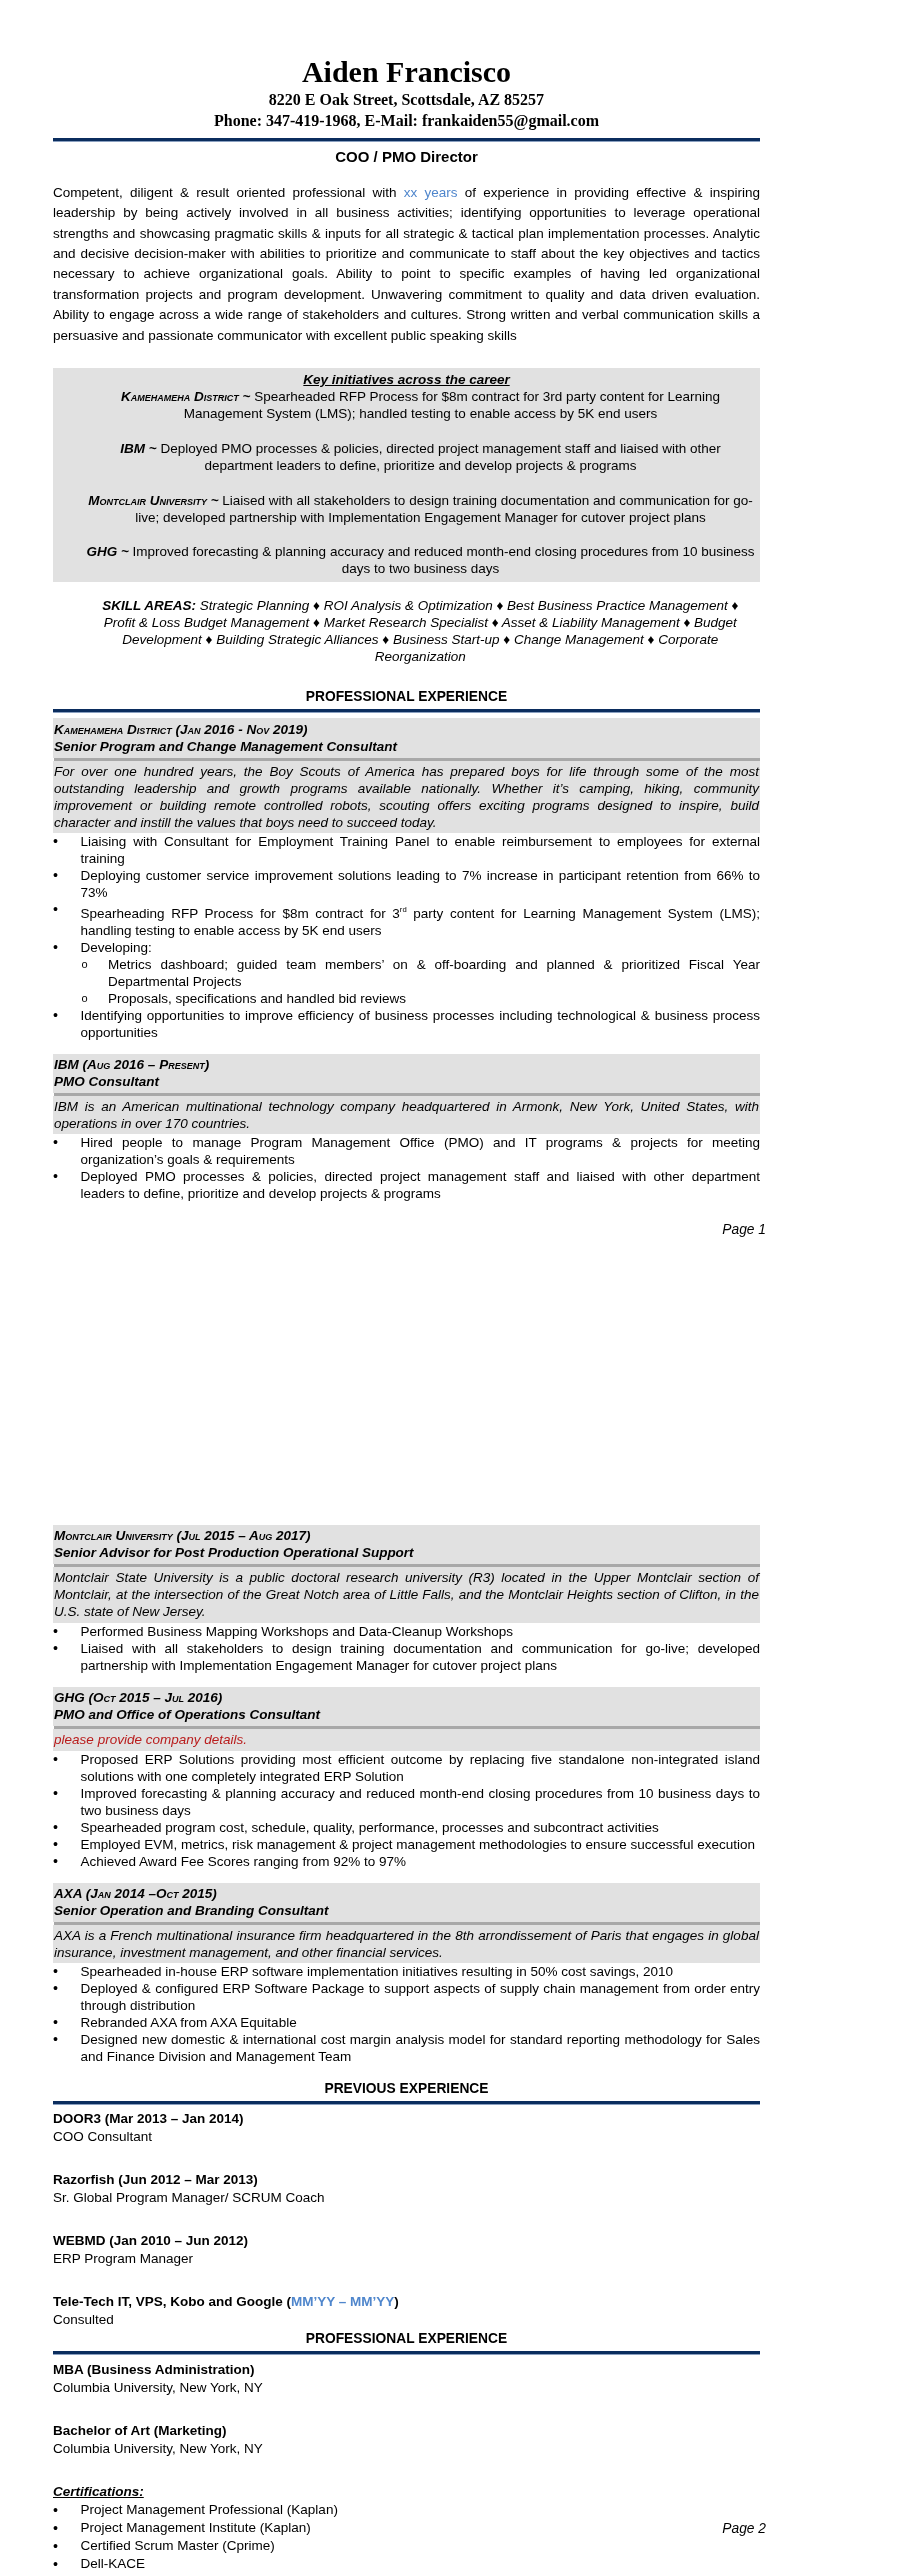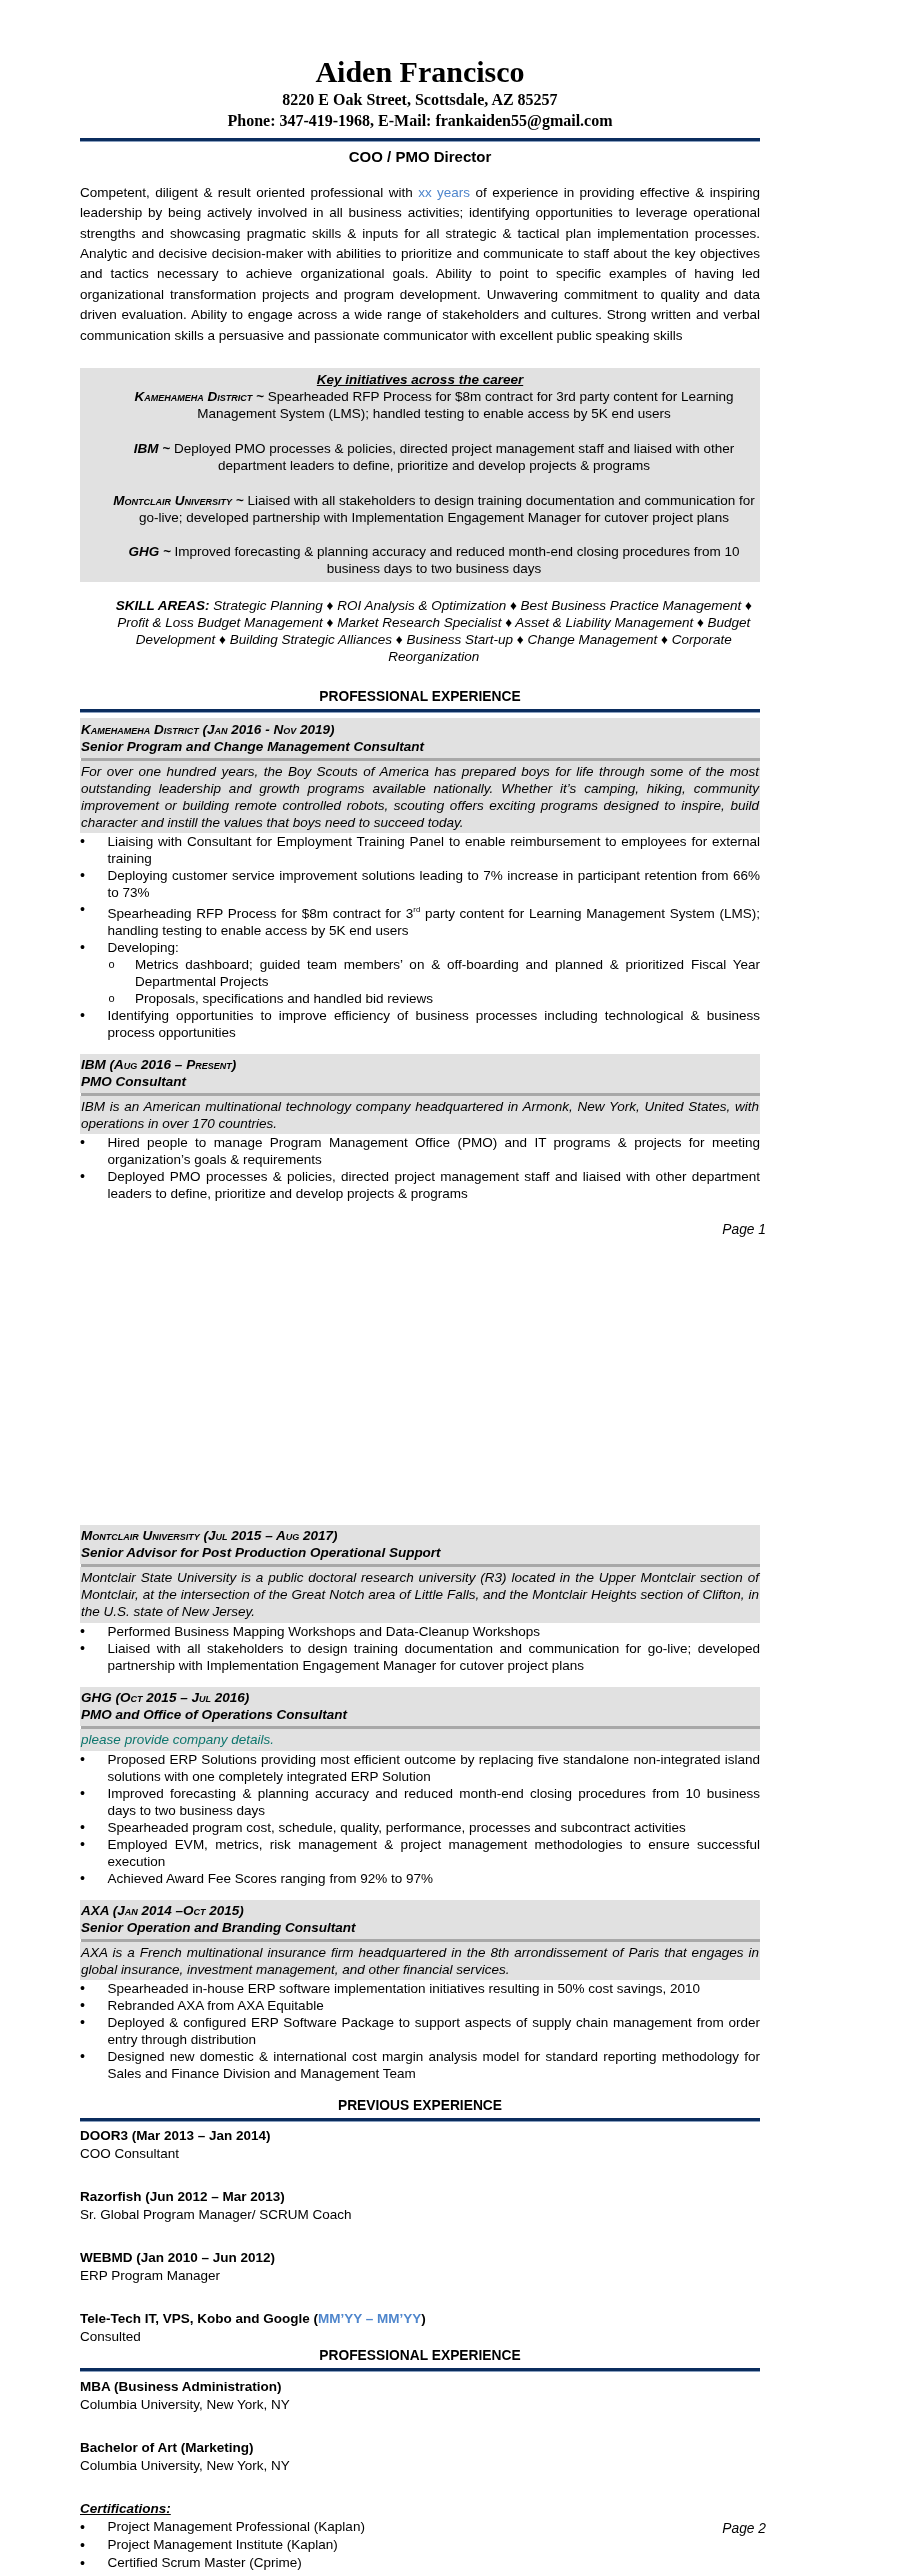--- a/index.html
+++ b/index.html
@@ -1,17 +1,17 @@
 <!DOCTYPE html>
 <html style="font-size:8.8px"><head>
 <meta charset="utf-8">
 <style>
   html, body { margin: 0; padding: 0; background: #ffffff; }
   body { width: 911px; font-family: "Liberation Sans", sans-serif; color: #000; }
-  .page { position: relative; width: 807px; box-sizing: border-box; padding: 0 47px 0 80px; }
+  .page { position: relative; width: 807px; box-sizing: border-box; padding: 0 47px 0 53px; }
   .page1 { height: 1288px; padding-top: 55px; }
   .page2 { height: 1288px; padding-top: 55px; }
   .name { font-family: "Liberation Serif", serif; font-weight: bold; font-size: 30px; text-align: center; line-height: 34px; }
   .addr, .contact { font-family: "Liberation Serif", serif; font-weight: bold; font-size: 16px; text-align: center; line-height: 21px; }
   .rule { height: 3.3px; background: #0b2d5e; border-bottom: 1.1px solid #8aa0c0; margin: 6.6px 0 5.5px 0; }
   .headline { font-weight: bold; font-size: 15px; text-align: center; line-height: 20px; margin-bottom: 15.4px; }
   .summary { font-size: 13.5px; line-height: 20.4px; text-align: justify; }
   .accent { color: #4f86cc; }
   .keybox { background: #e1e1e1; margin-top: 22px; padding: 3.3px 3.3px 4.4px 3.3px; text-align: center; font-size: 13.5px; line-height: 17px; }
   .keybox .kt { font-weight: bold; font-style: italic; text-decoration: underline; }
@@ -21,21 +21,21 @@
   .skills { margin: 15.4px 0 0 0; padding: 0 5.5px 0 33px; text-align: center; font-size: 13.5px; line-height: 17px; font-style: italic; }
   .skills .lbl { font-weight: bold; }
   .sechead { font-weight: bold; font-size: 13.8px; text-align: center; line-height: 19px; margin-top: 22px; }
   .sechead.tight { margin-top: 0; }
   .rule2 { height: 2.8px; background: #0b2d5e; border-bottom: 1.1px solid #8aa0c0; margin: 3.3px 0 5.5px 0; }
   .job { margin-bottom: 13.2px; }
   .jobhead { background: #e1e1e1; padding: 2.2px 1.1px 3.3px 1.1px; font-weight: bold; font-style: italic; font-size: 13.5px; line-height: 17px; }
   .jobhead .co { font-variant: small-caps; }
   .jobsep { height: 2.8px; background: #a8a8a8; margin: 0 0 0 1.1px; }
   .jobdesc { background: #e1e1e1; padding: 2.2px 1.1px 2.2px 1.1px; font-style: italic; font-size: 13.5px; line-height: 17px; text-align: justify; }
-  .jobdesc.placeholder { color: #0f766e; }
+  .jobdesc.placeholder { color: #b91c1c; }
   ul.b { margin: 0; padding: 0; list-style: none; }
   ul.b > li { position: relative; padding-left: 27.5px; font-size: 13.5px; line-height: 17px; text-align: justify; }
   ul.b > li::before { content: "\2022"; position: absolute; left: 0; top: 0; font-size: 14.3px; }
   ul.sub { margin: 0; padding: 0; list-style: none; }
   ul.sub > li { position: relative; padding-left: 27.5px; font-size: 13.5px; line-height: 17px; text-align: justify; }
   ul.sub > li::before { content: "o"; position: absolute; left: 1.1px; top: 0; font-size: 11px; }
   .pagenum { position: absolute; right: 41px; font-style: italic; font-size: 13.8px; }
   .prev { margin-bottom: 25px; }
   .prev .t { font-weight: bold; font-size: 13.5px; line-height: 18px; }
   .prev .r { font-size: 13.5px; line-height: 18px; }
@@ -141,22 +141,22 @@
 
   <div class="job">
     <div class="jobhead">
       <div><span class="co">AXA</span><span class="co"> (Jan 2014 –Oct 2015)</span></div>
       <div>Senior Operation and Branding Consultant</div>
     </div>
     <div class="jobsep"></div>
     <div class="jobdesc">AXA is a French multinational insurance firm headquartered in the 8th arrondissement of Paris that engages in global insurance, investment management, and other financial services.</div>
     <ul class="b">
       <li>Spearheaded in-house ERP software implementation initiatives resulting in 50% cost savings, 2010</li>
+      <li>Deployed &amp; configured ERP Software Package to support aspects of supply chain management from order entry through distribution</li>
       <li>Rebranded AXA from AXA Equitable</li>
-      <li>Deployed &amp; configured ERP Software Package to support aspects of supply chain management from order entry through distribution</li>
       <li>Designed new domestic &amp; international cost margin analysis model for standard reporting methodology for Sales and Finance Division and Management Team</li>
     </ul>
   </div>
 
   <div class="sechead tight">PREVIOUS EXPERIENCE</div>
   <div class="rule2"></div>
 
   <div class="prev">
     <div class="t">DOOR3 (Mar 2013 – Jan 2014)</div>
     <div class="r">COO Consultant</div>

